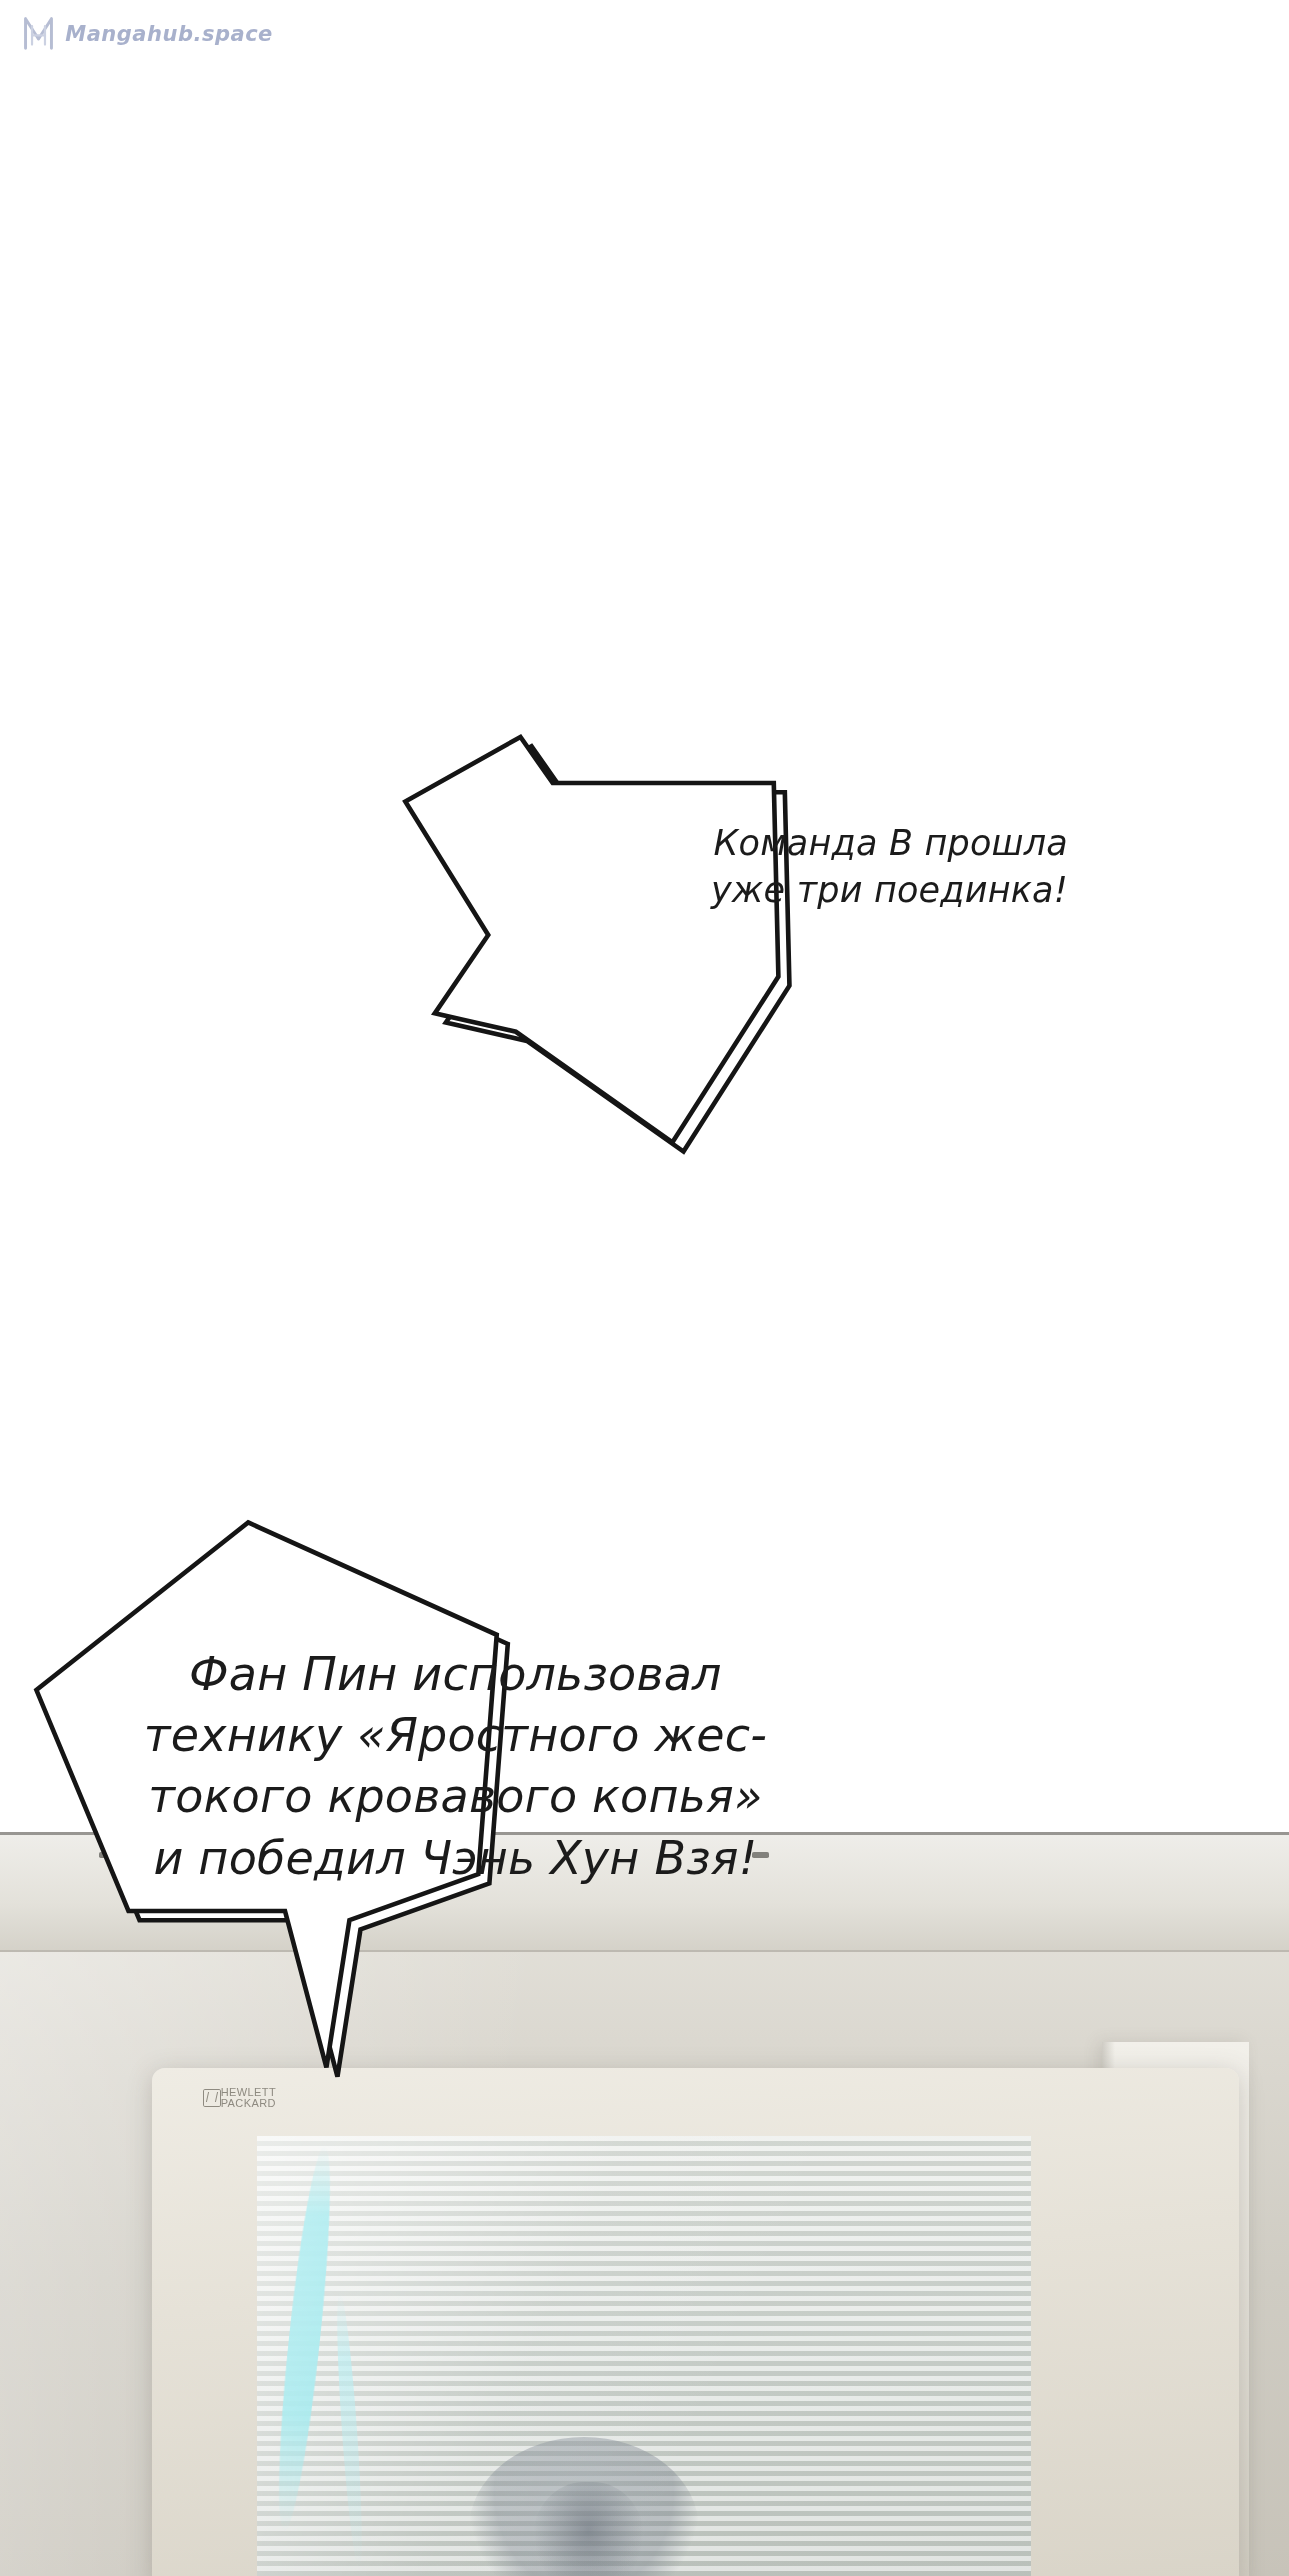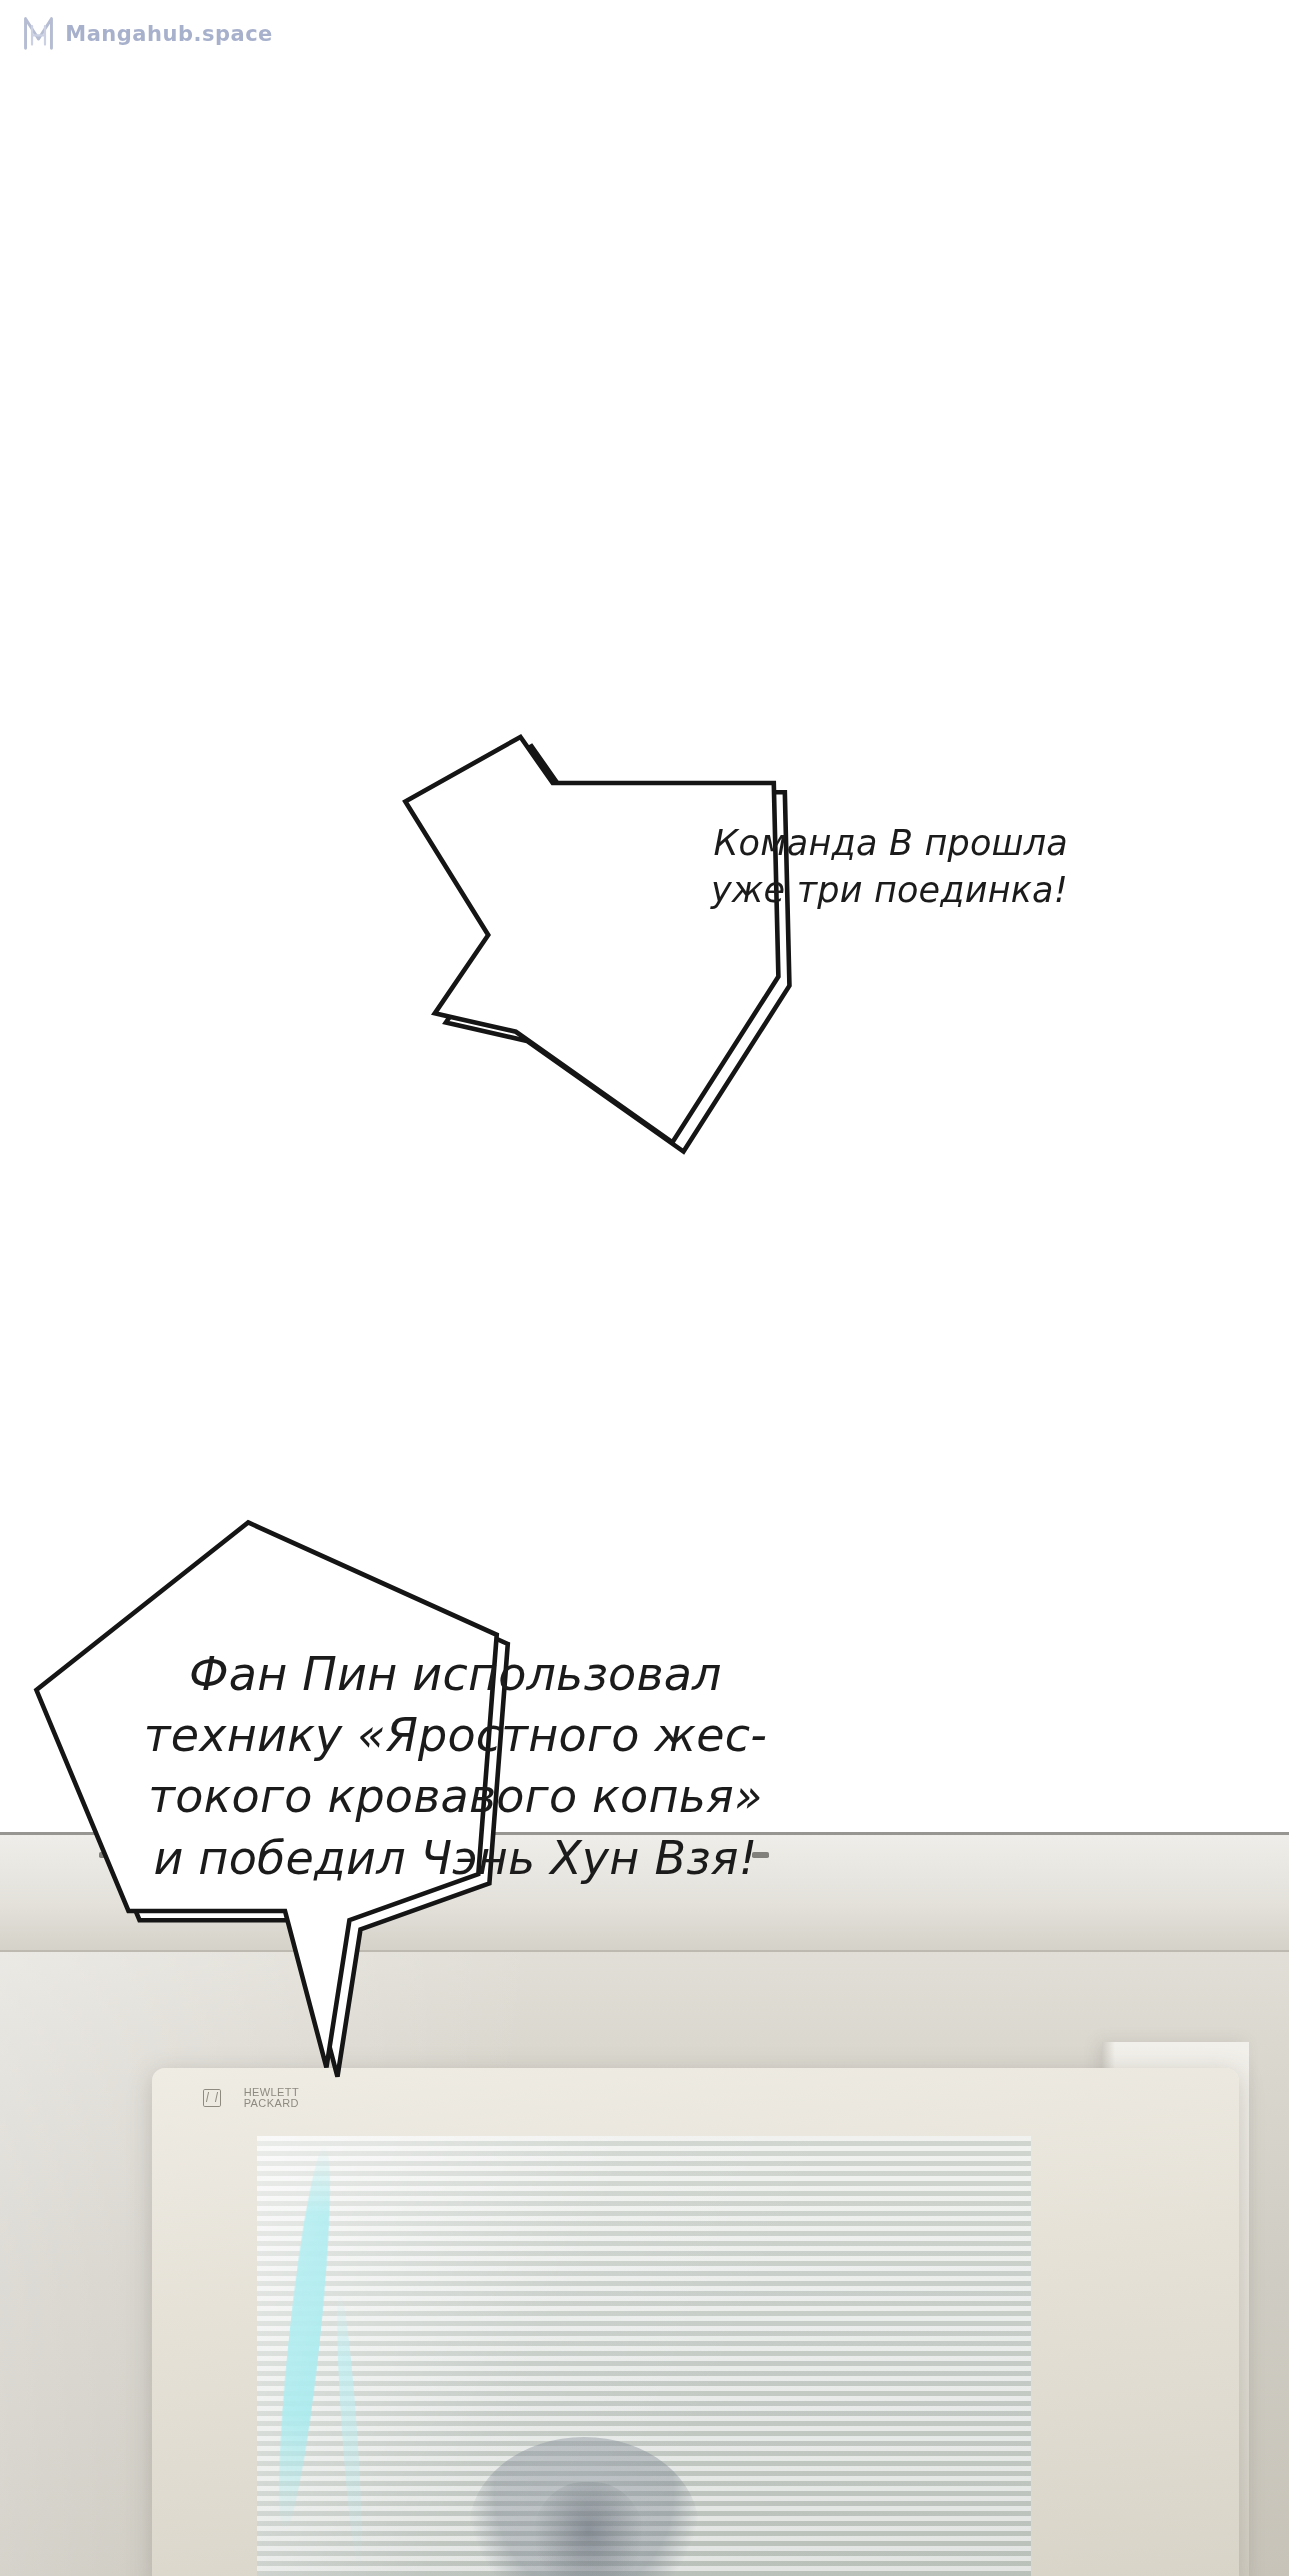--- a/index.html
+++ b/index.html
@@ -32,20 +32,21 @@
     width: 37px;
     height: 41px;
     position: relative;
   }
   .wm-text {
     font-family: "DejaVu Sans", sans-serif;
     font-size: 21px;
     letter-spacing: 0.5px;
     color: #9aa4c4;
     font-weight: 600;
+    font-style: italic;
   }
 
   
   .photo-area {
     position: absolute;
     left: 0;
     top: 1832px;
     width: 1289px;
     height: 744px;
     overflow: hidden;
@@ -81,21 +82,21 @@
     box-shadow: 0 5.5px 24px rgba(90,85,75,0.25);
   }
   .monitor-brand {
     position: absolute;
     left: 51px;
     top: 14.7px;
     width: 111px;
     height: 31px;
     display: flex;
     align-items: center;
-    gap: 23px;
+    gap: 0;
     color: #8e8a80;
     font-size: 11px;
     letter-spacing: 0.4px;
     line-height: 1.05;
     font-family: "Liberation Sans", sans-serif;
   }
   .brand-mark {
     width: 15.7px; height: 15.7px;
     border: 1.3px solid #8e8a80;
     border-radius: 1.8px;

